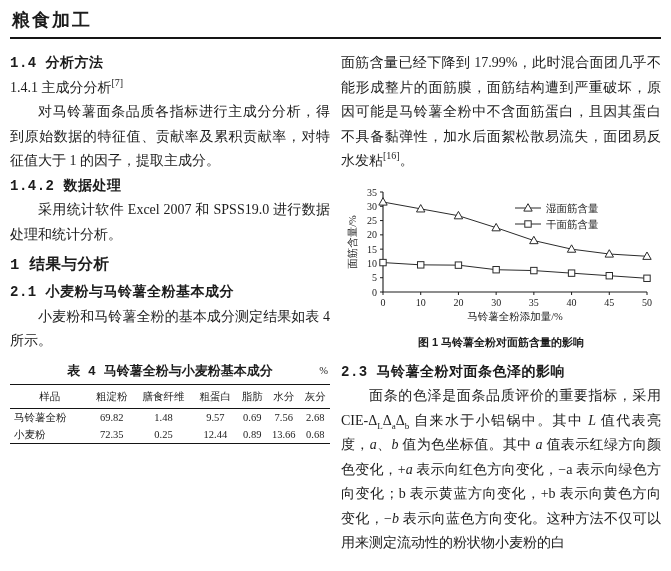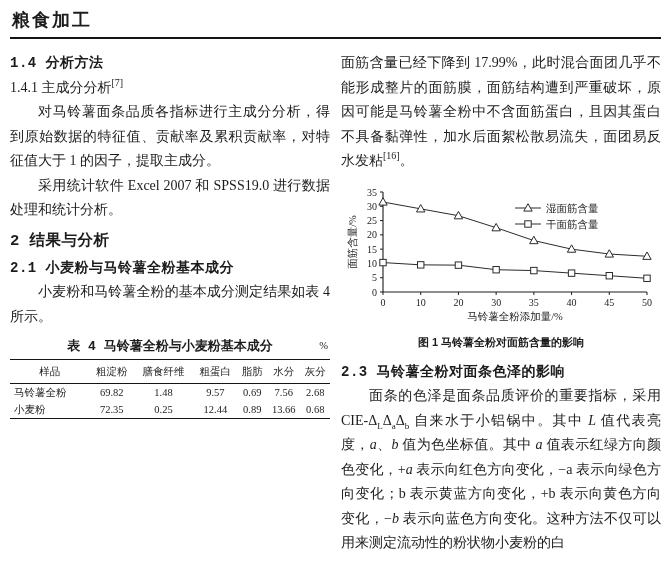--- a/index.html
+++ b/index.html
@@ -64,22 +64,23 @@
   <div class="header">
     <span class="journal-left">粮食加工</span>
   </div>
 
   <div class="columns">
 
     <div class="col">
       <p class="h-sans">1.4  分析方法</p>
       <p><span>1.4.1  主成分分析</span><sup>[7]</sup></p>
       <p class="indent">对马铃薯面条品质各指标进行主成分分析，得到原始数据的特征值、贡献率及累积贡献率，对特征值大于 1 的因子，提取主成分。</p>
+      <p class="h-sans">1.4.2  数据处理</p>
       <p class="indent">采用统计软件 Excel 2007 和 SPSS19.0 进行数据处理和统计分析。</p>
-      <p class="h-sans h-main">2  结果与分析</p>
+      <p class="h-sans h-main">1  结果与分析</p>
       <p class="h-sans">2.1  小麦粉与马铃薯全粉基本成分</p>
       <p class="indent">小麦粉和马铃薯全粉的基本成分测定结果如表 4 所示。</p>
 
       <div class="tbl-head">
         <span class="tbl-title">表 4  马铃薯全粉与小麦粉基本成分</span>
         <span class="tbl-unit">%</span>
       </div>
       <table id="basic-composition-table">
           <thead>
             <tr>

